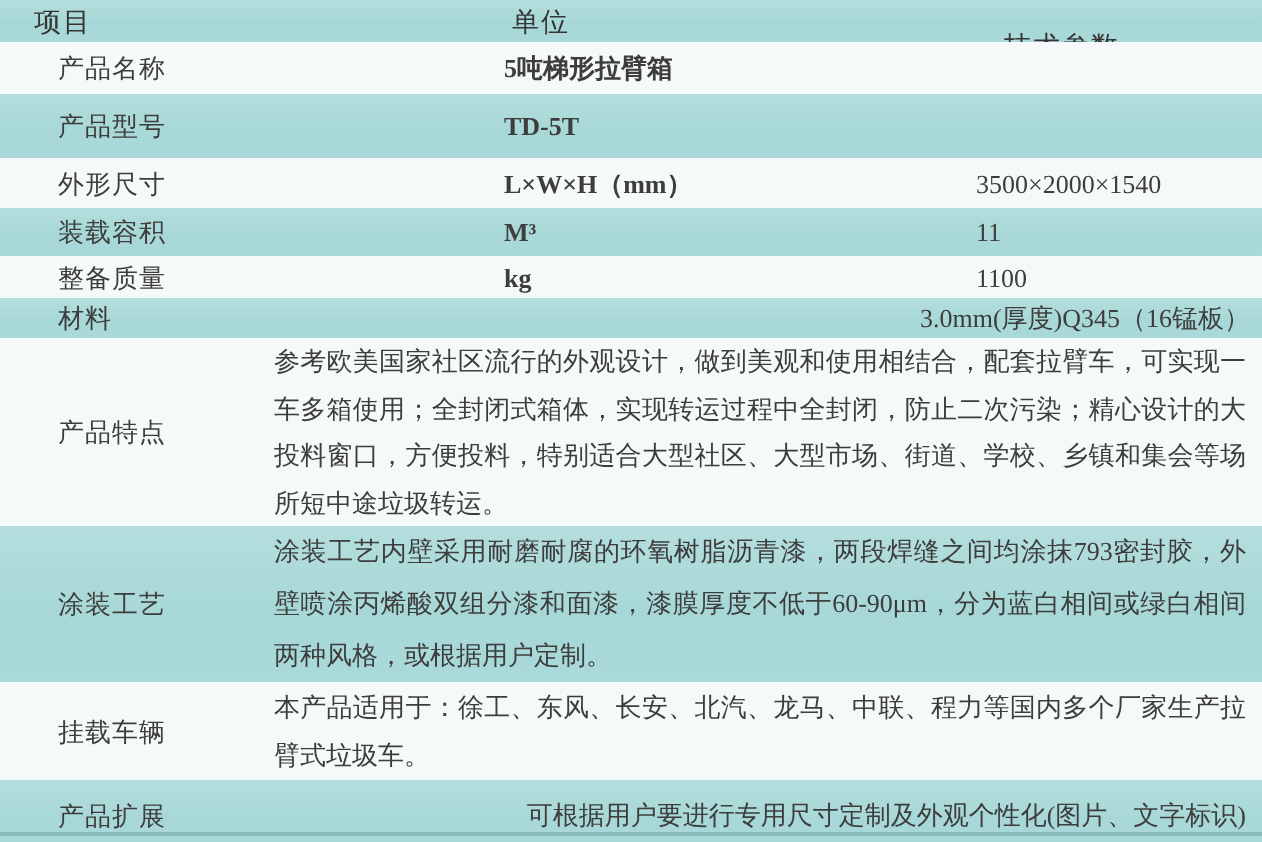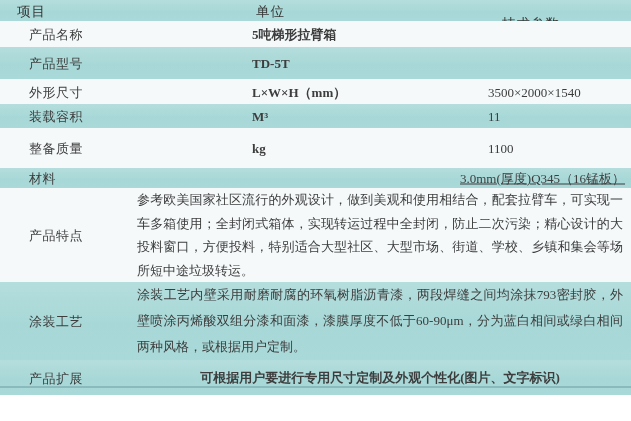--- a/index.html
+++ b/index.html
@@ -16,51 +16,51 @@
   }
   .row{position:relative;width:631px;}
   .row-teal{background:linear-gradient(180deg,#b4dedd 0%,#a7d8d7 55%,#a9d9d8 100%);}
   .row-light{background:#f5f9fa;}
 
   .h-header{height:21px;}
   .h-name{height:26px;}
   .h-model{height:32px;}
   .h-dims{height:25px;padding-left:40px;}
   .h-volume{height:24px;}
-  .h-weight{height:40px;}
+  .h-weight{height:21px;}
   .h-material{height:20px;}
   .h-features{height:94px;}
   .h-painting{height:78px;}
   .h-vehicles{height:49px;}
   .h-extension{height:35px;}
 
   .cell{
     position:absolute;top:50%;transform:translateY(-50%);
     white-space:nowrap;font-size:13px;line-height:15px;
   }
   .hdr{font-size:13.5px;letter-spacing:1px;color:#353535;}
   .pos-hitem{left:17px;}
   .pos-hunit{left:256px;}
   .pos-hparam{left:502px;margin-top:12px;}
 
   .pos-label{left:6px;letter-spacing:0.5px;margin-left:23px;}
   .pos-unit{left:252px;font-weight:bold;}
   .pos-param{left:488px;}
-  .pos-material{left:460px;text-decoration:underline;}
+  .pos-material{left:460px;}
 
   .longtext{
     position:absolute;left:137px;right:8px;top:50%;
     transform:translateY(-50%);
     white-space:normal;font-size:13px;color:#3d3d3d;
     text-align:justify;
   }
   .lh-features{line-height:23.5px;}
   .lh-painting{line-height:26px;}
   .lh-vehicles{line-height:24px;}
-  .lh-extension{line-height:20px;white-space:nowrap;text-align:center;font-weight:bold;}
+  .lh-extension{line-height:20px;white-space:nowrap;text-align:right;}
 
   .bottom-divider{
     position:absolute;left:0;right:0;top:26px;height:2px;
     background:#8abab c;
     background:#8ababc;
   }
 </style>
 </head>
 <body>
 
@@ -108,20 +108,24 @@
   <div class="row row-light h-features">
     <span class="cell pos-label">产品特点</span>
     <div class="longtext lh-features">参考欧美国家社区流行的外观设计，做到美观和使用相结合，配套拉臂车，可实现一车多箱使用；全封闭式箱体，实现转运过程中全封闭，防止二次污染；精心设计的大投料窗口，方便投料，特别适合大型社区、大型市场、街道、学校、乡镇和集会等场所短中途垃圾转运。</div>
   </div>
 
   <div class="row row-teal h-painting">
     <span class="cell pos-label">涂装工艺</span>
     <div class="longtext lh-painting">涂装工艺内壁采用耐磨耐腐的环氧树脂沥青漆，两段焊缝之间均涂抹793密封胶，外壁喷涂丙烯酸双组分漆和面漆，漆膜厚度不低于60-90μm，分为蓝白相间或绿白相间两种风格，或根据用户定制。</div>
   </div>
 
+  <div class="row row-light h-vehicles">
+    <span class="cell pos-label">挂载车辆</span>
+    <div class="longtext lh-vehicles">本产品适用于：徐工、东风、长安、北汽、龙马、中联、程力等国内多个厂家生产拉臂式垃圾车。</div>
+  </div>
 
   <div class="row row-teal h-extension">
     <span class="cell pos-label">产品扩展</span>
     <div class="longtext lh-extension">可根据用户要进行专用尺寸定制及外观个性化(图片、文字标识)</div>
     <div class="bottom-divider"></div>
   </div>
 
 </div>
 
 </body></html>

